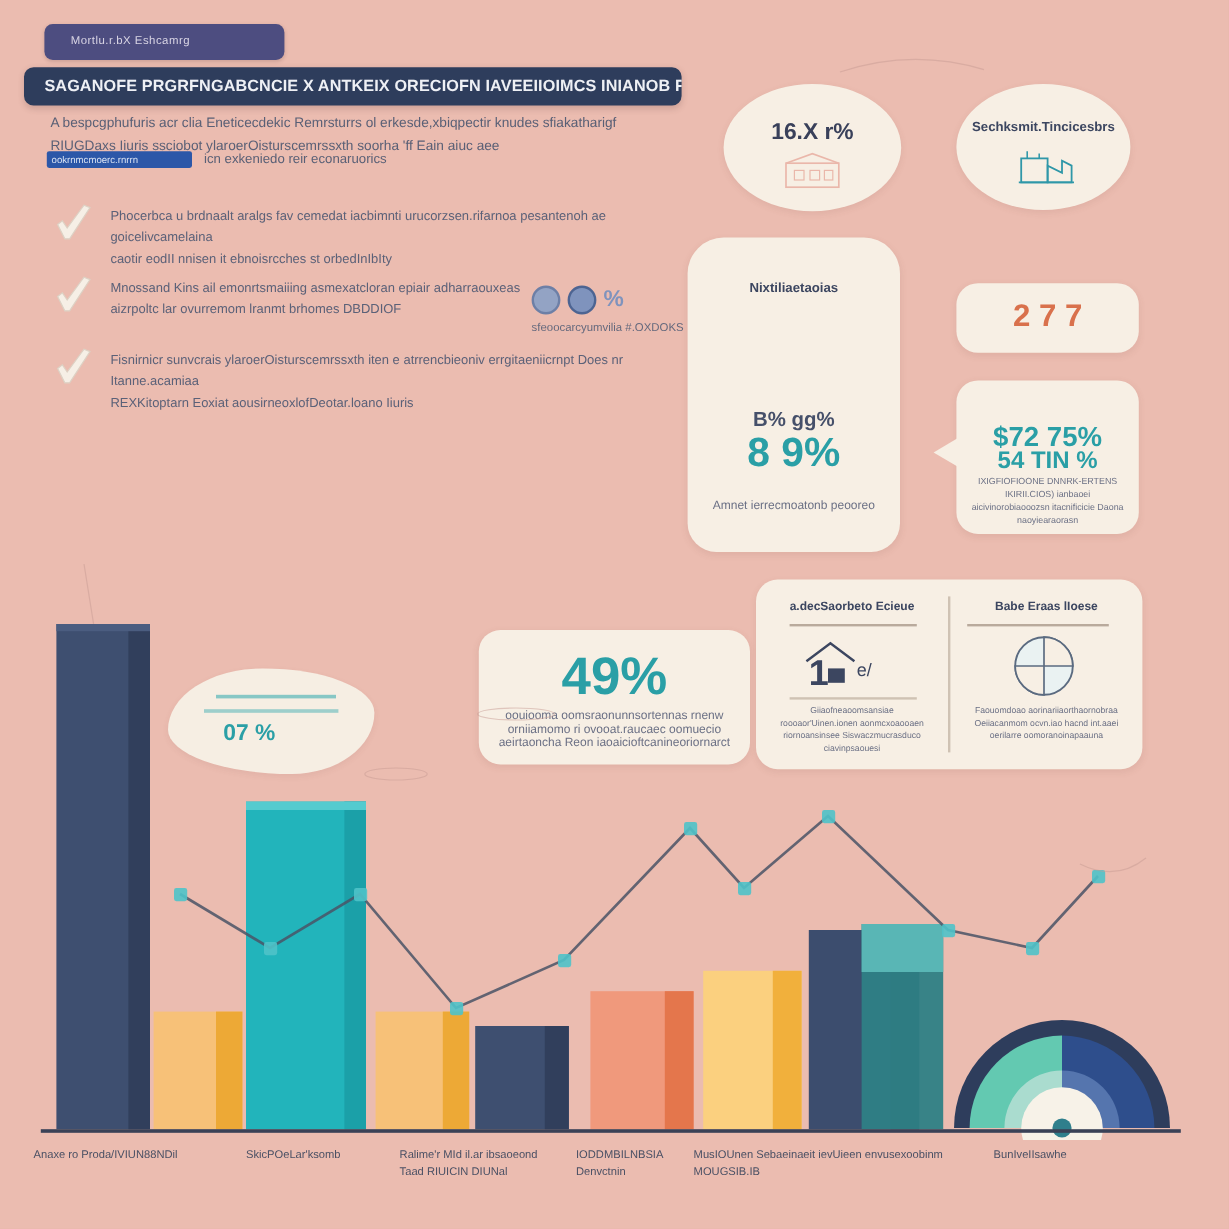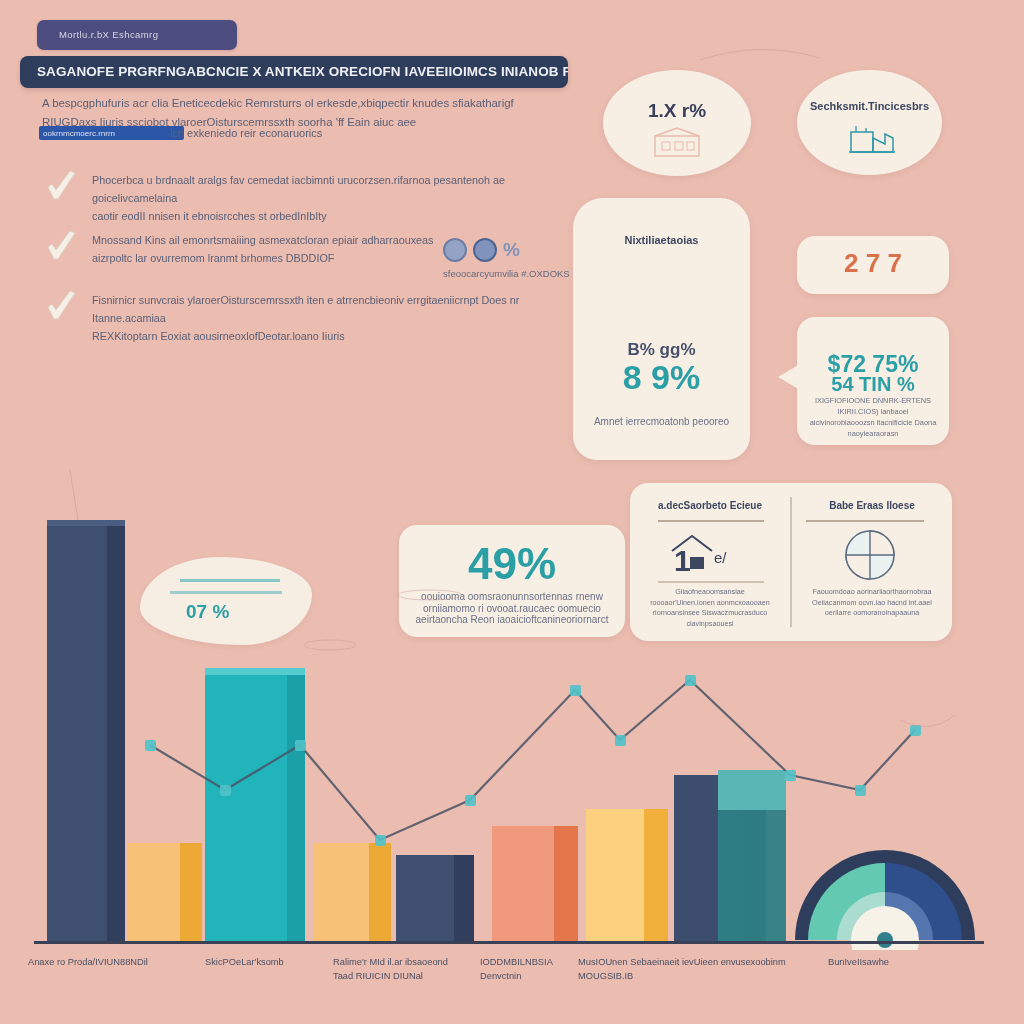--- a/index.html
+++ b/index.html
@@ -62,21 +62,21 @@
     left: 42px; top: 94px;
     width: 545px;
     font-size: 11.4px;
     line-height: 19px;
     color: #5a6076;
     filter: blur(0.4px);
   }
   #chip-inline {
     position: absolute;
     left: 39px; top: 126px;
-    width: 145px; height: 14px;
+    width: 121px; height: 14px;
     background: #2c57a8;
     border-radius: 2px;
   }
   #chip-inline .t {
     position: absolute;
     left: 4px; top: 2.5px;
     font-size: 8px;
     color: #d8e2f3;
     white-space: nowrap;
     filter: blur(0.45px);
@@ -268,21 +268,21 @@
   <div id="coins">
     <div class="row">
       <span class="coin a"></span>
       <span class="coin b"></span>
       <span class="pct">%</span>
     </div>
     <div class="cap">sfeoocarcyumvilia #.OXDOKS</div>
   </div>
 
   <div class="bubble ellipse" style="left:603px; top:70px; width:148px; height:106px;">
-    <div class="big-num" style="top:30px; font-size:19px; color:#39405a;">1.X r%</div>
+    <div class="big-num" style="top:30px; font-size:19px; color:#39405a;">16.X r%</div>
     <svg style="position:absolute; left:46px; top:56px; filter:blur(.6px); opacity:.55" width="56" height="34" viewBox="0 0 56 34">
       <rect x="6" y="10" width="44" height="20" fill="none" stroke="#e08a7c" stroke-width="1.4"></rect>
       <path d="M6 10 L28 2 L50 10" fill="none" stroke="#e08a7c" stroke-width="1.4"></path>
       <rect x="13" y="16" width="8" height="8" fill="none" stroke="#e08a7c" stroke-width="1"></rect>
       <rect x="26" y="16" width="8" height="8" fill="none" stroke="#e08a7c" stroke-width="1"></rect>
       <rect x="38" y="16" width="7" height="8" fill="none" stroke="#e08a7c" stroke-width="1"></rect>
     </svg>
   </div>
 
   <div class="bubble ellipse" style="left:797px; top:70px; width:145px; height:105px;">

